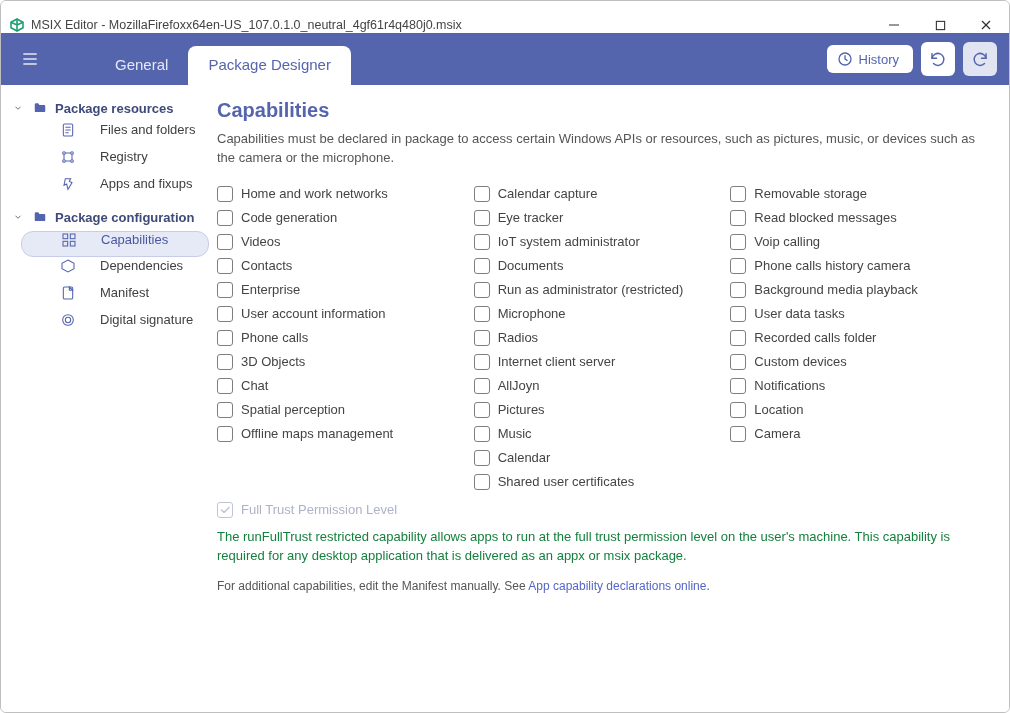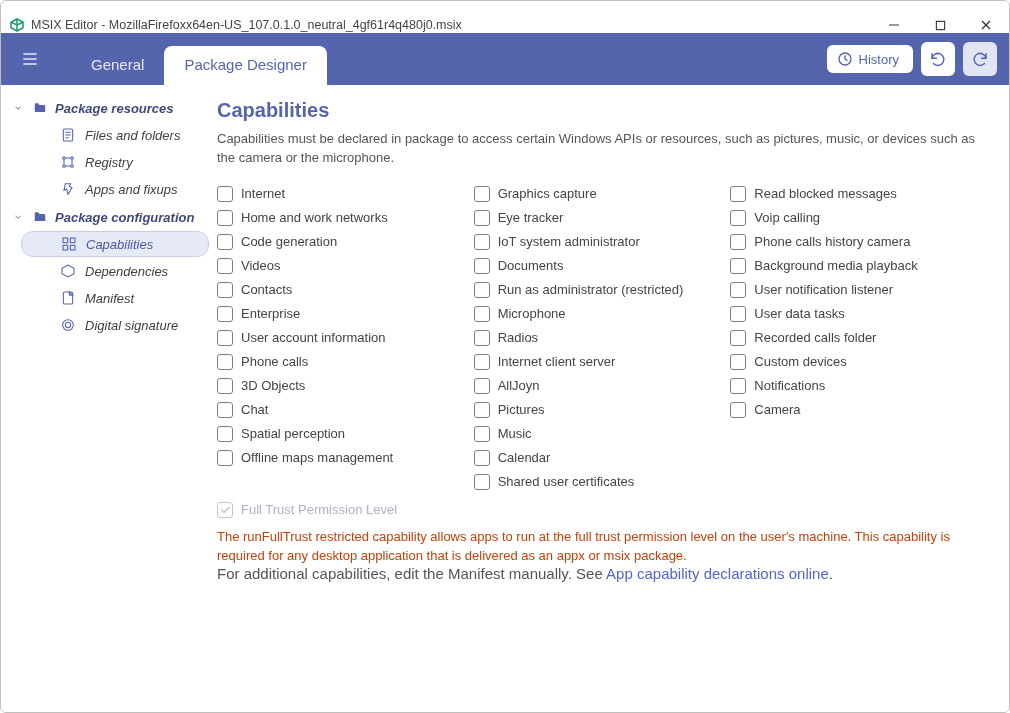--- a/index.html
+++ b/index.html
@@ -41,20 +41,21 @@
     color: #444;
   }
 
   
   .topband {
     height: 52px;
     background: #5565ad;
     display: flex; align-items: flex-end;
     padding: 0 12px;
     position: relative;
+    gap: 24px;
   }
   .hamburger {
     align-self: center;
     width: 34px; height: 34px;
     border-radius: 4px;
     display:flex; align-items:center; justify-content:center;
     margin-right: 24px;
     margin-bottom: 2px;
     margin-top: 2px;
     cursor:pointer;
@@ -101,38 +102,38 @@
   .body {
     flex:1; display:flex;
     overflow:hidden;
     background:#fff;
   }
   .sidebar {
     width:216px;
     padding:10px 6px 10px 6px;
     font-size:13px;
   }
-  .tree-group { margin-bottom:2px;font-style:italic; }
+  .tree-group { margin-bottom:2px; }
   .tree-row {
     display:flex; align-items:center;
     height:26px;
     padding-left:4px;
     gap:6px;
     cursor:pointer;
     border-radius:12px;
   }
   .tree-row.header { font-weight:600; color:#3f4a7a; }
   .tree-row .chev { width:14px; display:flex; justify-content:center;}
   .tree-row .icon { width:18px; display:flex; justify-content:center;}
   .tree-row.header .icon svg { fill:#5565ad; }
   .tree-child {
-    display:flex; align-items:center;
+    display:flex; 
     height:26px;
     padding-left:38px;
-    gap:8px;
+    gap:23px;
     cursor:pointer;
     border-radius:12px;
     margin:1px 2px 1px 14px;
   }
   .tree-child.selected {
     background:#e6e9f6;
     color:#4b57a0;
     border:1px solid #c6cce9;
   }
   .tree-child .cicon { width:18px; display:flex; justify-content:center;}
@@ -181,25 +182,26 @@
     display:flex; align-items:center; gap:8px;
     color:#aeb2c7;
     font-weight:400;
   }
   .full-trust .chk {
     border-color:#c1c4d6;
     display:flex; align-items:center; justify-content:center;
   }
   .ft-desc {
     margin-top:10px;
-    color:#c2410c; font-size:13px; line-height:1.45;
+    color:#15803d; font-size:13px; line-height:1.45;
     max-width:760px;
   }
   .ft-link {
-    color:#555; font-size:15px;
+    margin-top:14px;
+    color:#555; font-size:12px;
   }
   .ft-link a { color:#5565c8; text-decoration:none; cursor:pointer;}
 </style>
 </head>
 <body>
 
 <div class="window">
 
   <div class="titlebar">
     <span class="app-icon">
@@ -369,24 +371,20 @@
           </div>
         </div>
       </div>
     <div class="main">
       <h1>Capabilities</h1>
       <div class="intro">Capabilities must be declared in package to access certain Windows APIs or resources, such as pictures, music, or devices such as the camera or the microphone.</div>
       <div class="caps-grid" id="caps-grid">
           <div class="cap-col">
             <div class="cap-row">
               <span class="chk"></span>
-              <span>Internet</span>
-            </div>
-            <div class="cap-row">
-              <span class="chk"></span>
               <span>Home and work networks</span>
             </div>
             <div class="cap-row">
               <span class="chk"></span>
               <span>Code generation</span>
             </div>
             <div class="cap-row">
               <span class="chk"></span>
               <span>Videos</span>
             </div>
@@ -419,21 +417,21 @@
               <span>Spatial perception</span>
             </div>
             <div class="cap-row">
               <span class="chk"></span>
               <span>Offline maps management</span>
             </div>
           </div>
           <div class="cap-col">
             <div class="cap-row">
               <span class="chk"></span>
-              <span>Graphics capture</span>
+              <span>Calendar capture</span>
             </div>
             <div class="cap-row">
               <span class="chk"></span>
               <span>Eye tracker</span>
             </div>
             <div class="cap-row">
               <span class="chk"></span>
               <span>IoT system administrator</span>
             </div>
             <div class="cap-row">
@@ -473,53 +471,57 @@
               <span>Calendar</span>
             </div>
             <div class="cap-row">
               <span class="chk"></span>
               <span>Shared user certificates</span>
             </div>
           </div>
           <div class="cap-col">
             <div class="cap-row">
               <span class="chk"></span>
+              <span>Removable storage</span>
+            </div>
+            <div class="cap-row">
+              <span class="chk"></span>
               <span>Read blocked messages</span>
             </div>
             <div class="cap-row">
               <span class="chk"></span>
               <span>Voip calling</span>
             </div>
             <div class="cap-row">
               <span class="chk"></span>
               <span>Phone calls history camera</span>
             </div>
             <div class="cap-row">
               <span class="chk"></span>
               <span>Background media playback</span>
             </div>
             <div class="cap-row">
               <span class="chk"></span>
-              <span>User notification listener</span>
-            </div>
-            <div class="cap-row">
-              <span class="chk"></span>
               <span>User data tasks</span>
             </div>
             <div class="cap-row">
               <span class="chk"></span>
               <span>Recorded calls folder</span>
             </div>
             <div class="cap-row">
               <span class="chk"></span>
               <span>Custom devices</span>
             </div>
             <div class="cap-row">
               <span class="chk"></span>
               <span>Notifications</span>
+            </div>
+            <div class="cap-row">
+              <span class="chk"></span>
+              <span>Location</span>
             </div>
             <div class="cap-row">
               <span class="chk"></span>
               <span>Camera</span>
             </div>
           </div>
         </div>
       <div class="full-trust">
         <span class="chk">
           <svg width="12" height="12" viewBox="0 0 24 24" fill="none" stroke="#c1c4d6" stroke-width="3" stroke-linecap="round">

